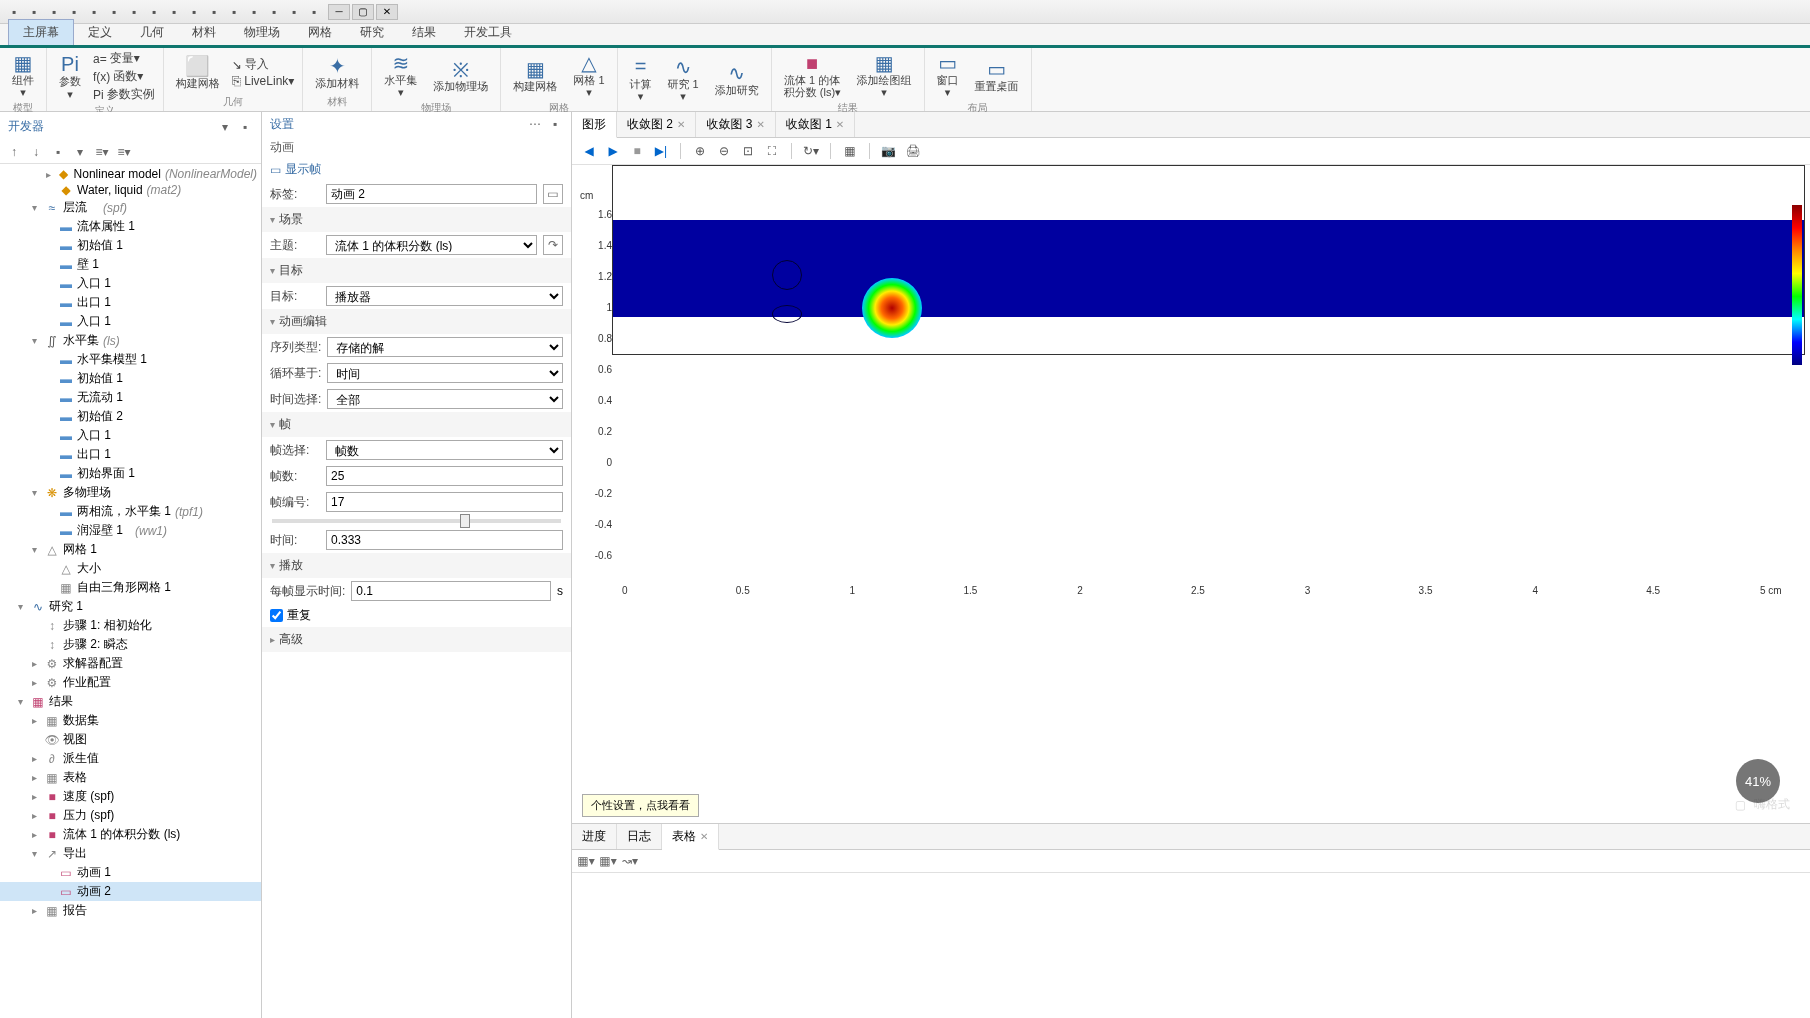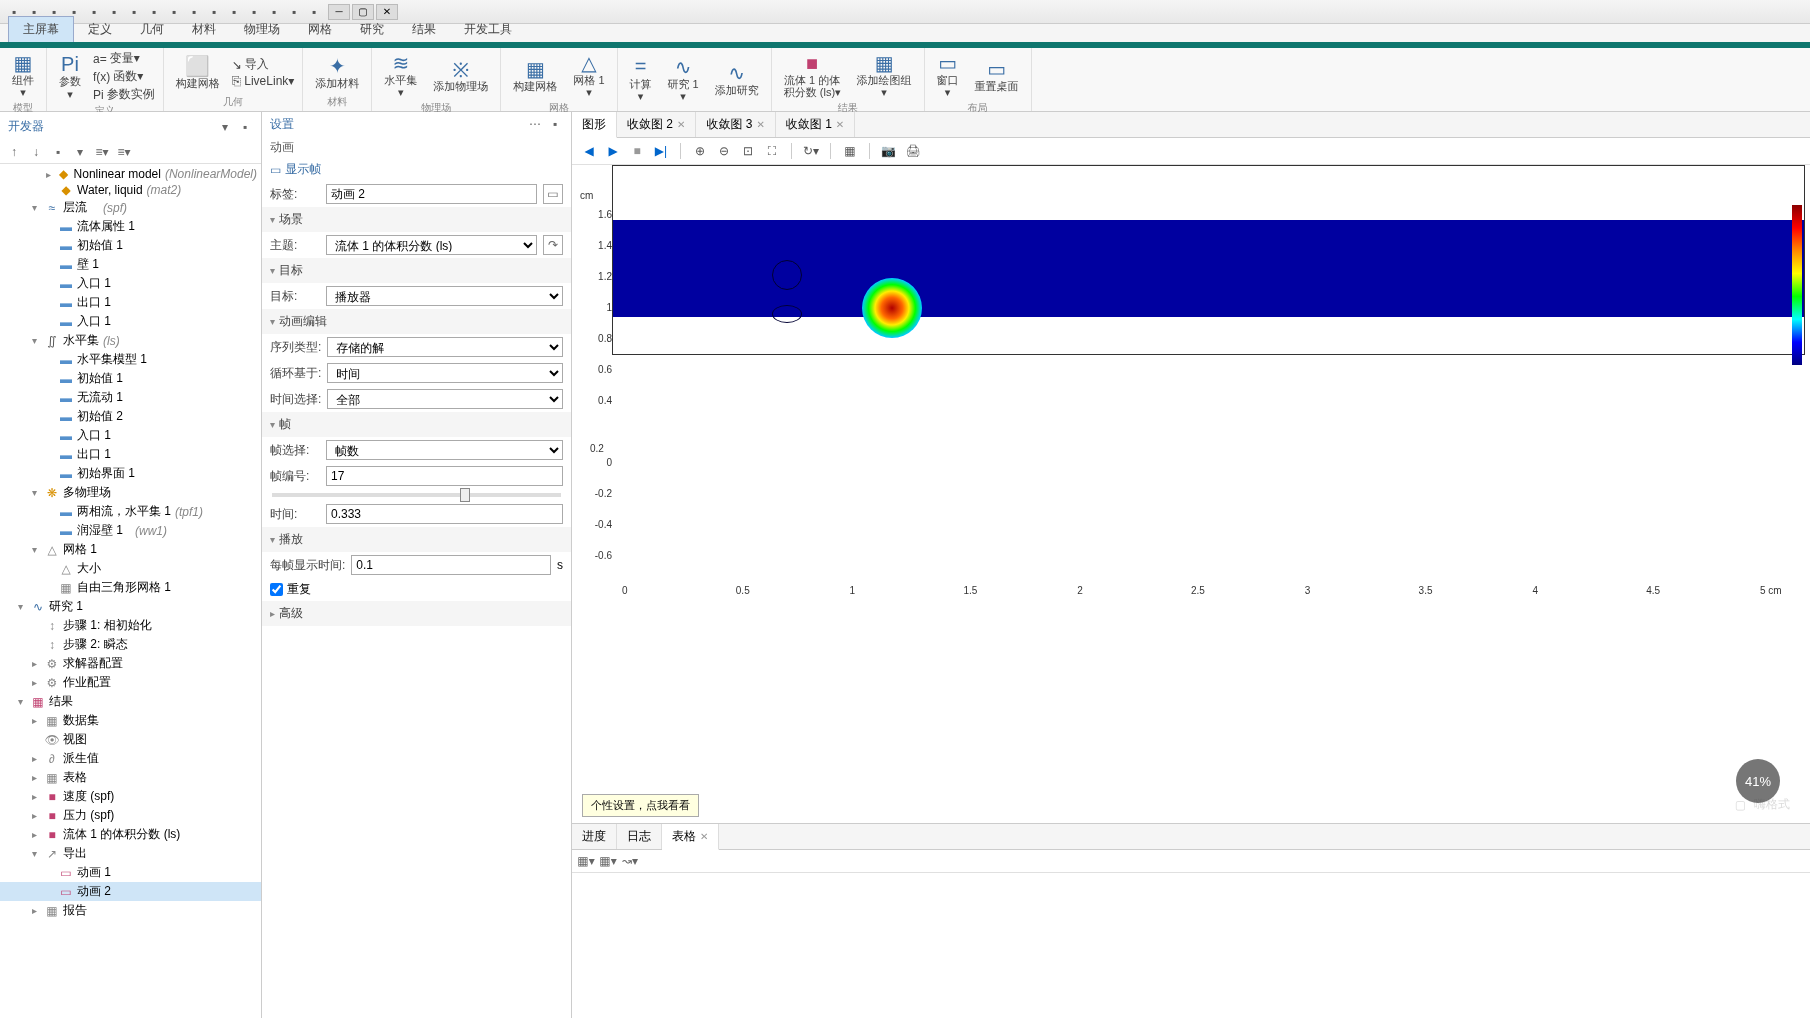--- a/index.html
+++ b/index.html
@@ -3,21 +3,21 @@
 <meta charset="utf-8">
 <style>
 *{box-sizing:border-box;margin:0;padding:0;font-family:"Microsoft YaHei",Arial,sans-serif;font-size:12px}
 body{background:#f0f0f0;overflow:hidden}
 .titlebar{height:24px;background:linear-gradient(#f5f5f5,#e8e8e8);display:flex;align-items:center;border-bottom:1px solid #ccc}
 .qat{display:flex;gap:4px;padding:0 6px}
 .qat-btn{width:16px;height:16px;display:flex;align-items:center;justify-content:center;color:#555;cursor:pointer}
 .title-text{flex:1;text-align:center;color:#333}
 .win-controls{display:flex;gap:2px;padding-right:4px}
 .win-btn{width:22px;height:16px;background:#ddd;border:1px solid #bbb;display:flex;align-items:center;justify-content:center;font-size:10px}
-.ribbon-tabs{height:24px;background:#f5f5f5;display:flex;align-items:flex-end;padding-left:8px;border-bottom:6px solid #0f766e}
+.ribbon-tabs{height:24px;background:#f5f5f5;display:flex;align-items:flex-end;padding-left:8px;border-bottom:3px solid #0f766e}
 .ribbon-tab{padding:4px 14px;cursor:pointer;color:#444}
 .ribbon-tab.active{background:#cfe5f7;border:1px solid #9ac;border-bottom:none}
 .ribbon{height:64px;background:#f8f8f8;display:flex;border-bottom:1px solid #ccc}
 .ribbon-group{display:flex;flex-direction:column;align-items:center;border-right:1px solid #e0e0e0;padding:2px 8px}
 .ribbon-group-items{display:flex;gap:8px;flex:1;align-items:center}
 .ribbon-item{display:flex;flex-direction:column;align-items:center;cursor:pointer;padding:2px 4px}
 .ribbon-icon{font-size:20px;height:22px;display:flex;align-items:center}
 .ribbon-label{font-size:11px;color:#444;text-align:center;line-height:1.1}
 .ribbon-group-label{font-size:10px;color:#888;padding-top:1px}
 .ribbon-small{display:flex;flex-direction:column;gap:1px;font-size:11px;color:#444}
@@ -523,20 +523,24 @@
         </div>
         <div class="section-hdr">
           <span class="arrow">▾</span>
           <span>帧</span>
         </div>
         <div class="form-row">
           <label>帧选择:</label>
           <select><option>帧数</option></select>
         </div>
         <div class="form-row">
+          <label>帧数:</label>
+          <input type="text" value="25" style="">
+        </div>
+        <div class="form-row">
           <label>帧编号:</label>
           <input type="text" value="17" style="">
         </div>
         <div class="slider-row">
           <div class="slider">
             <div class="slider-thumb" style="left:65%"></div>
           </div>
         </div>
         <div class="form-row">
           <label>时间:</label>
@@ -601,21 +605,21 @@
     <div class="plot-area">
       <div class="axis-label" style="left:8px;top:25px">cm</div>
       <div id="yticks">
           <div class="axis-label" style="left: 18px; top: 44px; width: 22px; text-align: right;">1.6</div>
           <div class="axis-label" style="left: 18px; top: 75px; width: 22px; text-align: right;">1.4</div>
           <div class="axis-label" style="left: 18px; top: 106px; width: 22px; text-align: right;">1.2</div>
           <div class="axis-label" style="left: 18px; top: 137px; width: 22px; text-align: right;">1</div>
           <div class="axis-label" style="left: 18px; top: 168px; width: 22px; text-align: right;">0.8</div>
           <div class="axis-label" style="left: 18px; top: 199px; width: 22px; text-align: right;">0.6</div>
           <div class="axis-label" style="left: 18px; top: 230px; width: 22px; text-align: right;">0.4</div>
-          <div class="axis-label" style="left: 18px; top: 278px; width: 22px; ">0.2</div>
+          <div class="axis-label" style="left: 18px; top: 261px; width: 22px; text-align: right;">0.2</div>
           <div class="axis-label" style="left: 18px; top: 292px; width: 22px; text-align: right;">0</div>
           <div class="axis-label" style="left: 18px; top: 323px; width: 22px; text-align: right;">-0.2</div>
           <div class="axis-label" style="left: 18px; top: 354px; width: 22px; text-align: right;">-0.4</div>
           <div class="axis-label" style="left: 18px; top: 385px; width: 22px; text-align: right;">-0.6</div>
         </div>
       <div class="plot-rect"></div>
       <div class="plot-fill"></div>
       <div class="bubble" style="left:290px;top:113px"></div>
       <div class="circle-outline" style="left:200px;top:95px"></div>
       <div class="circle-outline" style="left:200px;top:140px;height:18px"></div>

